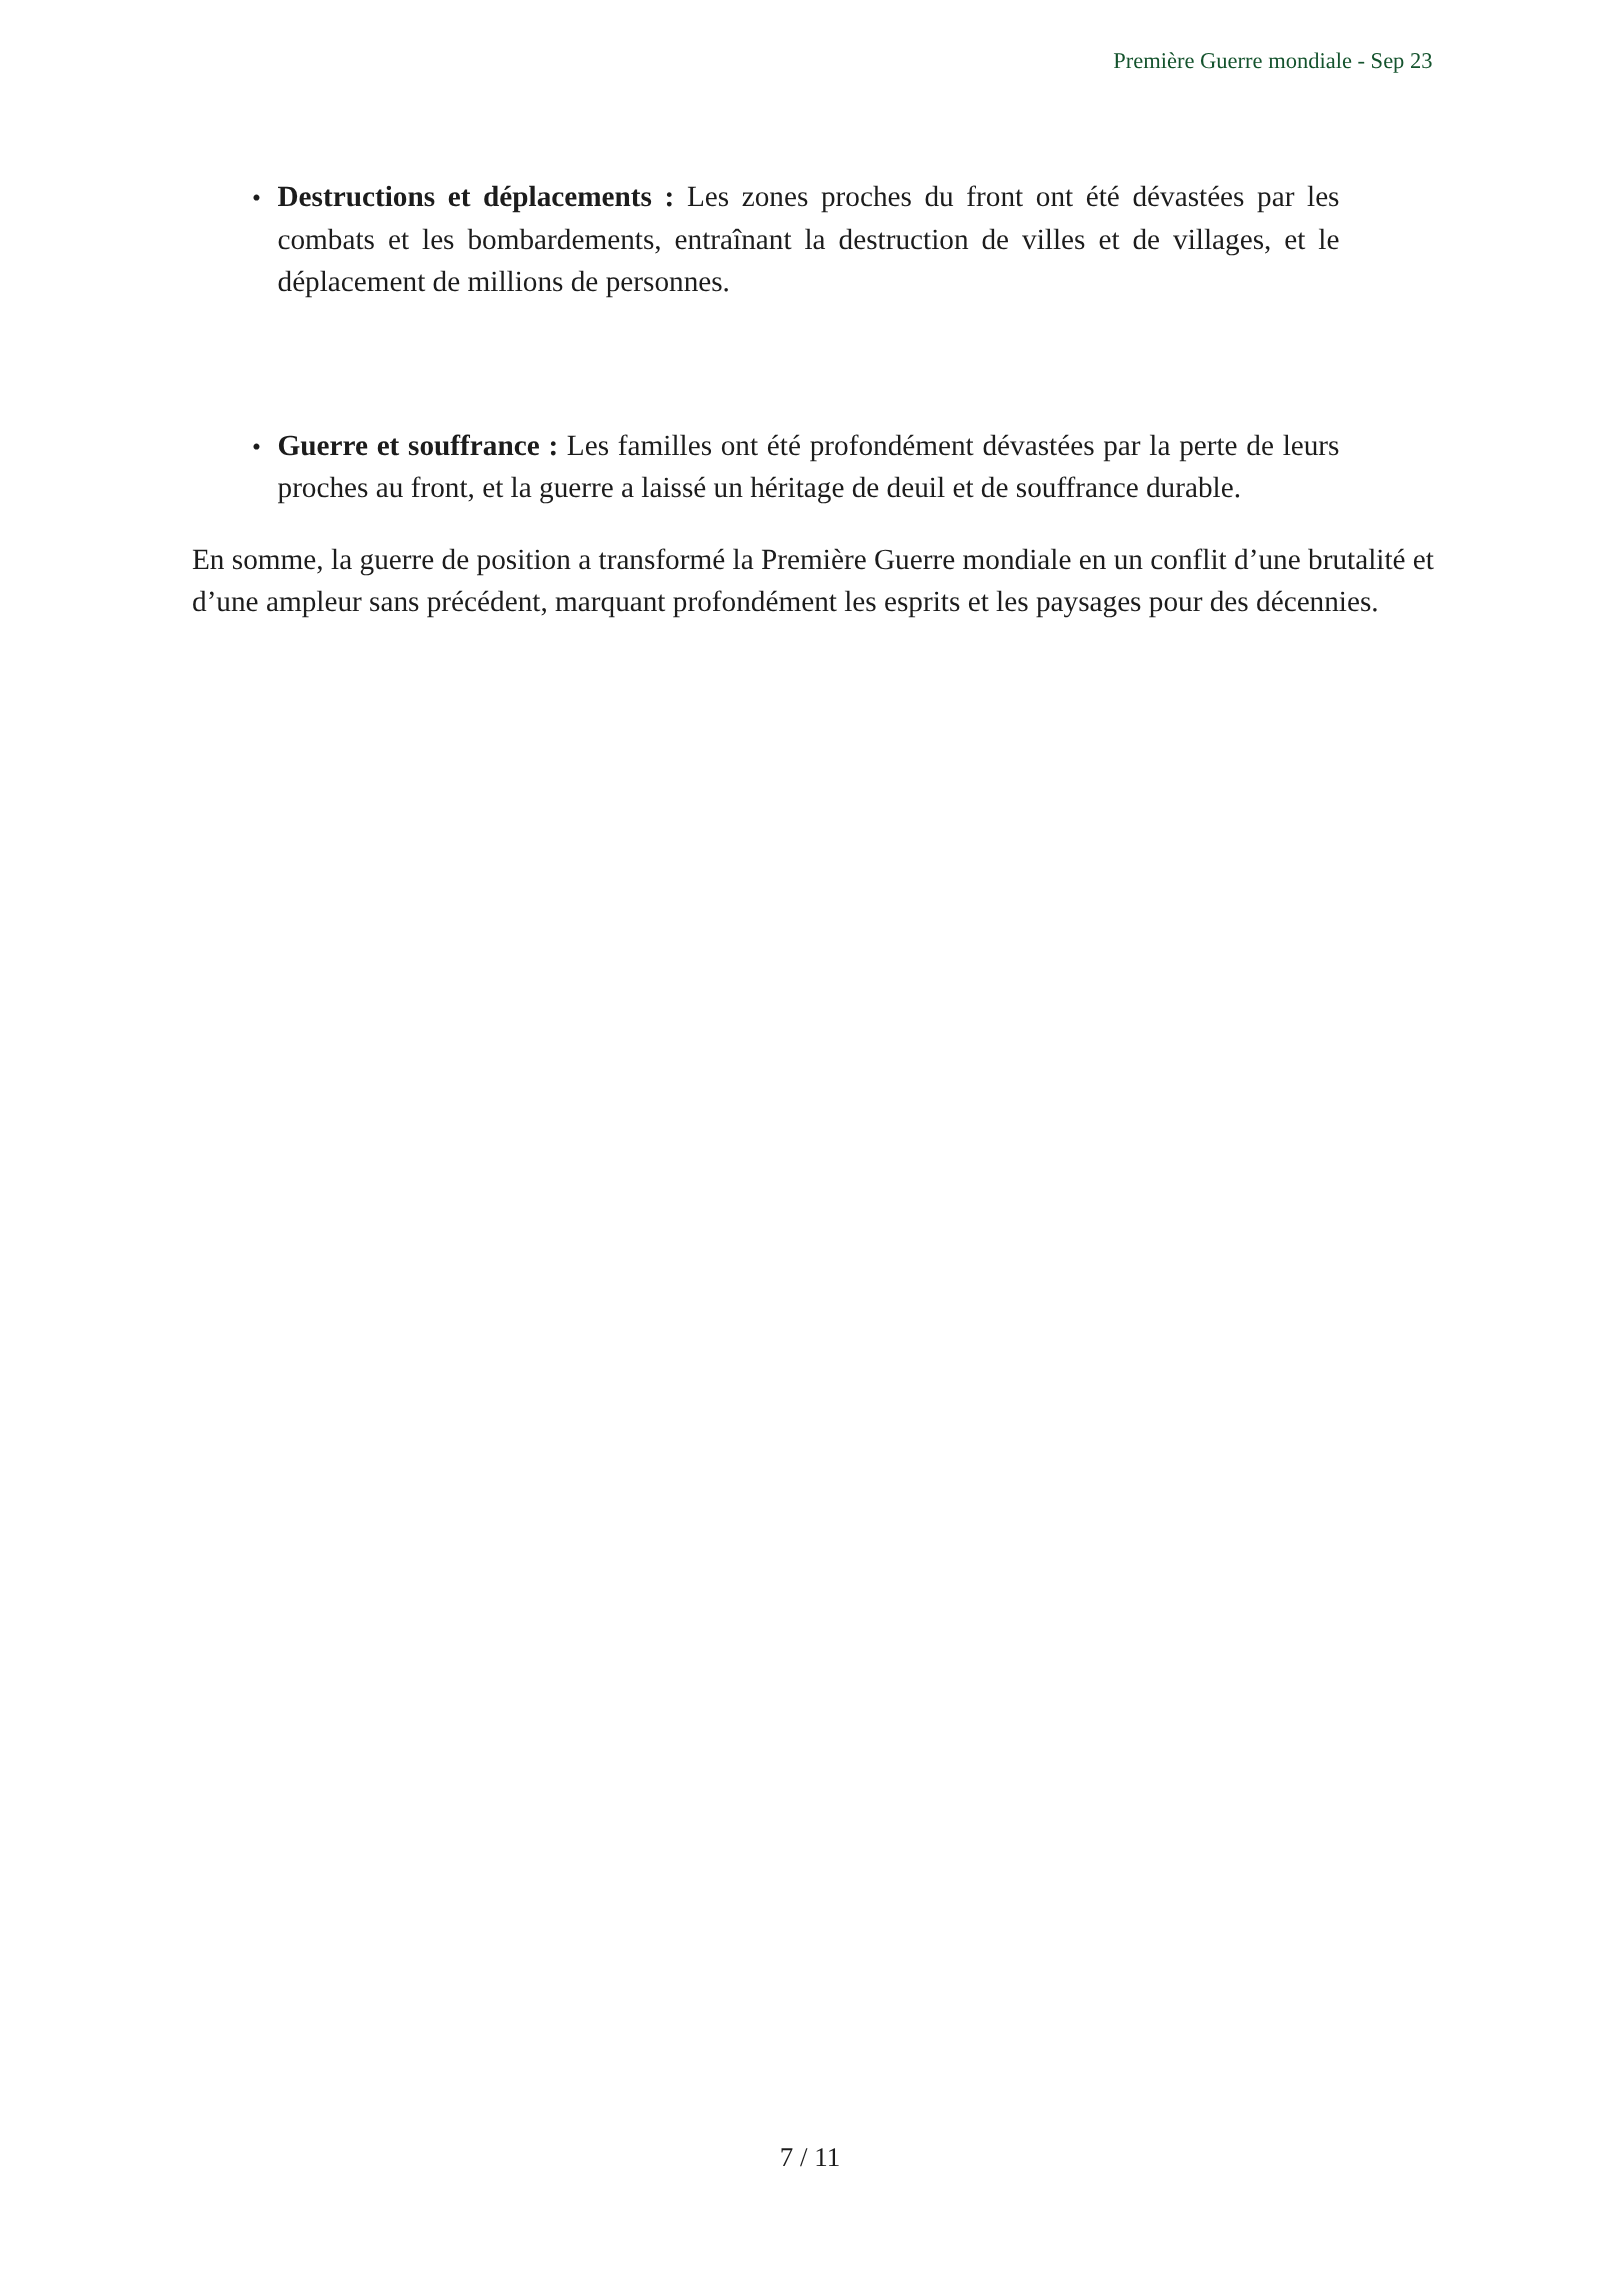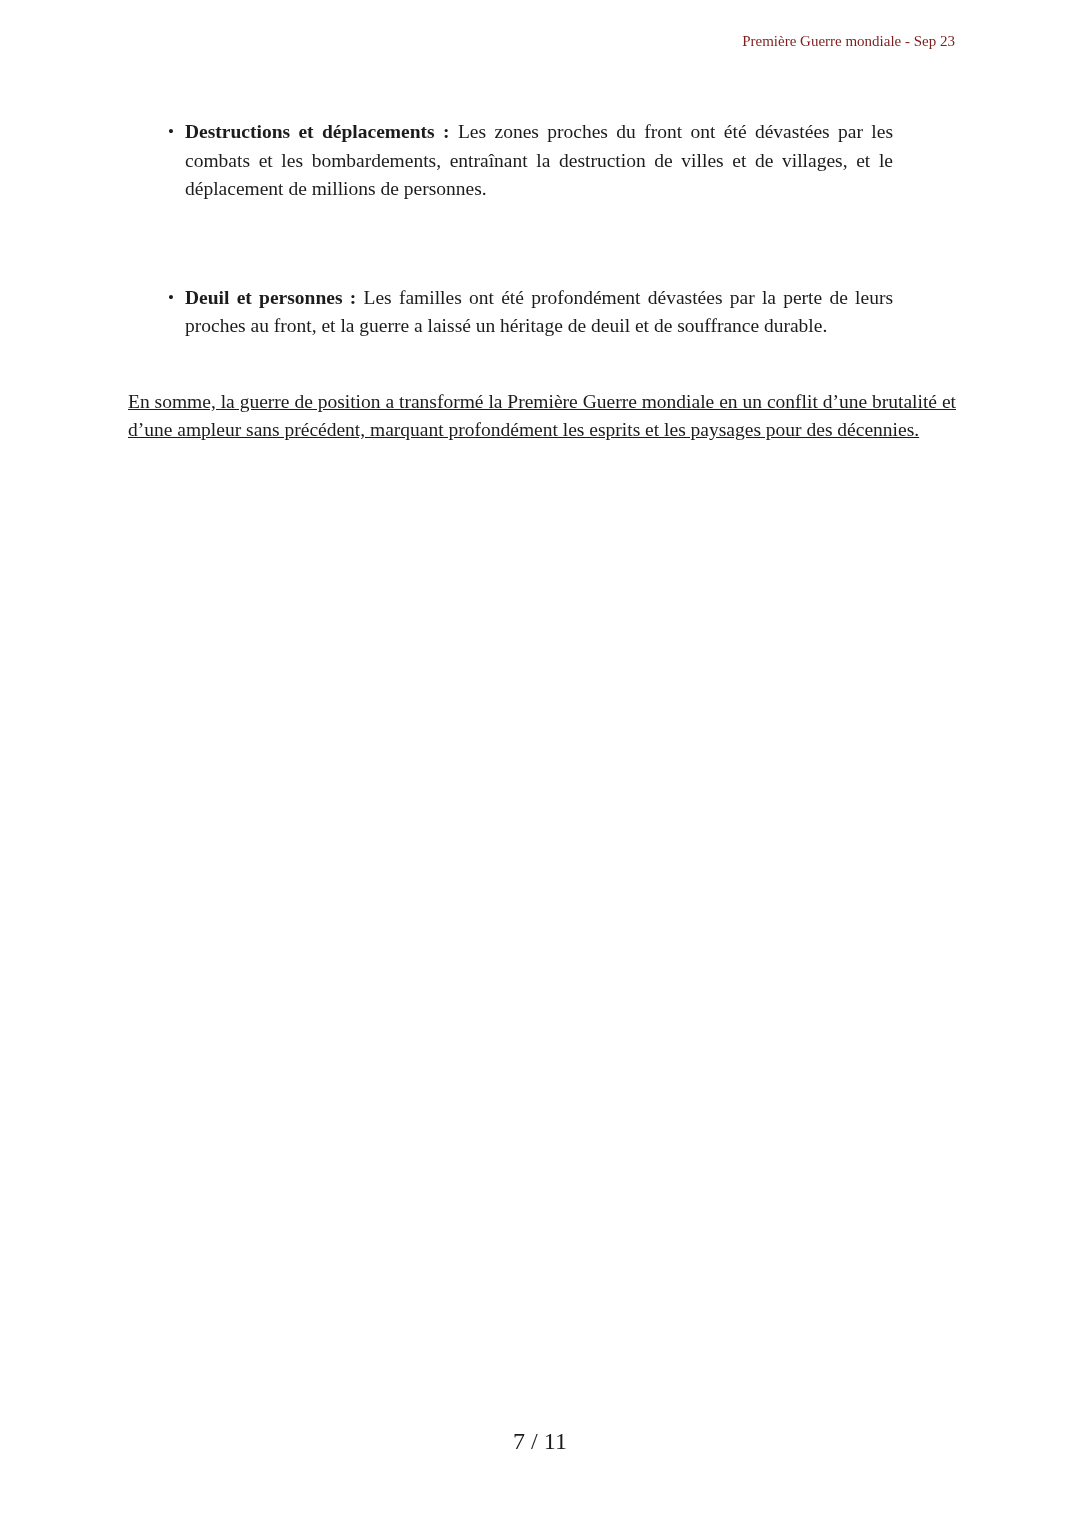--- a/index.html
+++ b/index.html
@@ -15,21 +15,21 @@
     font-family: "Liberation Serif", "DejaVu Serif", serif;
     color: #1c1c1c;
     overflow: hidden;
   }
   .header {
     position: absolute;
     top: 30px;
     right: 125px;
     font-size: 15px;
     line-height: 22px;
-    color: #7f1d1d;
+    color: #14532d;
     text-align: right;
   }
   .content {
     position: absolute;
     top: 118px;
     left: 128px;
     width: 828px;
     font-size: 19.5px;
     line-height: 28.5px;
   }
@@ -48,32 +48,31 @@
     position: absolute;
     left: 40px;
     top: 0;
     font-size: 17px;
   }
   .bullet-label {
     font-weight: bold;
     margin-top: 29px;
   }
   .closing-paragraph {
-    margin-top: 47px;
+    margin-top: 19px;
     width: 828px;
     text-align: justify;
-    text-decoration: underline;
   }
   .footer {
     position: absolute;
     top: 1428px;
     left: 0;
     width: 1080px;
     text-align: center;
-    font-size: 24px;
+    font-size: 18px;
     color: #1c1c1c;
   }
 </style>
 </head>
 <body>
 
 <div class="page">
 
   <div class="header">Première Guerre mondiale - Sep 23</div>
 
@@ -82,21 +81,21 @@
     <div class="bullet-list">
 
       <div class="bullet-item">
         <span class="bullet-marker">•</span>
         <span class="bullet-label">Destructions et déplacements :</span>
         <span class="bullet-text">Les zones proches du front ont été dévastées par les combats et les bombardements, entraînant la destruction de villes et de villages, et le déplacement de millions de personnes.</span>
       </div>
 
       <div class="bullet-item">
         <span class="bullet-marker">•</span>
-        <span class="bullet-label">Deuil et personnes :</span>
+        <span class="bullet-label">Guerre et souffrance :</span>
         <span class="bullet-text">Les familles ont été profondément dévastées par la perte de leurs proches au front, et la guerre a laissé un héritage de deuil et de souffrance durable.</span>
       </div>
 
     </div>
 
     <div class="closing-paragraph">En somme, la guerre de position a transformé la Première Guerre mondiale en un conflit d’une brutalité et d’une ampleur sans précédent, marquant profondément les esprits et les paysages pour des décennies.</div>
 
   </div>
 
   <div class="footer">7 / 11</div>

